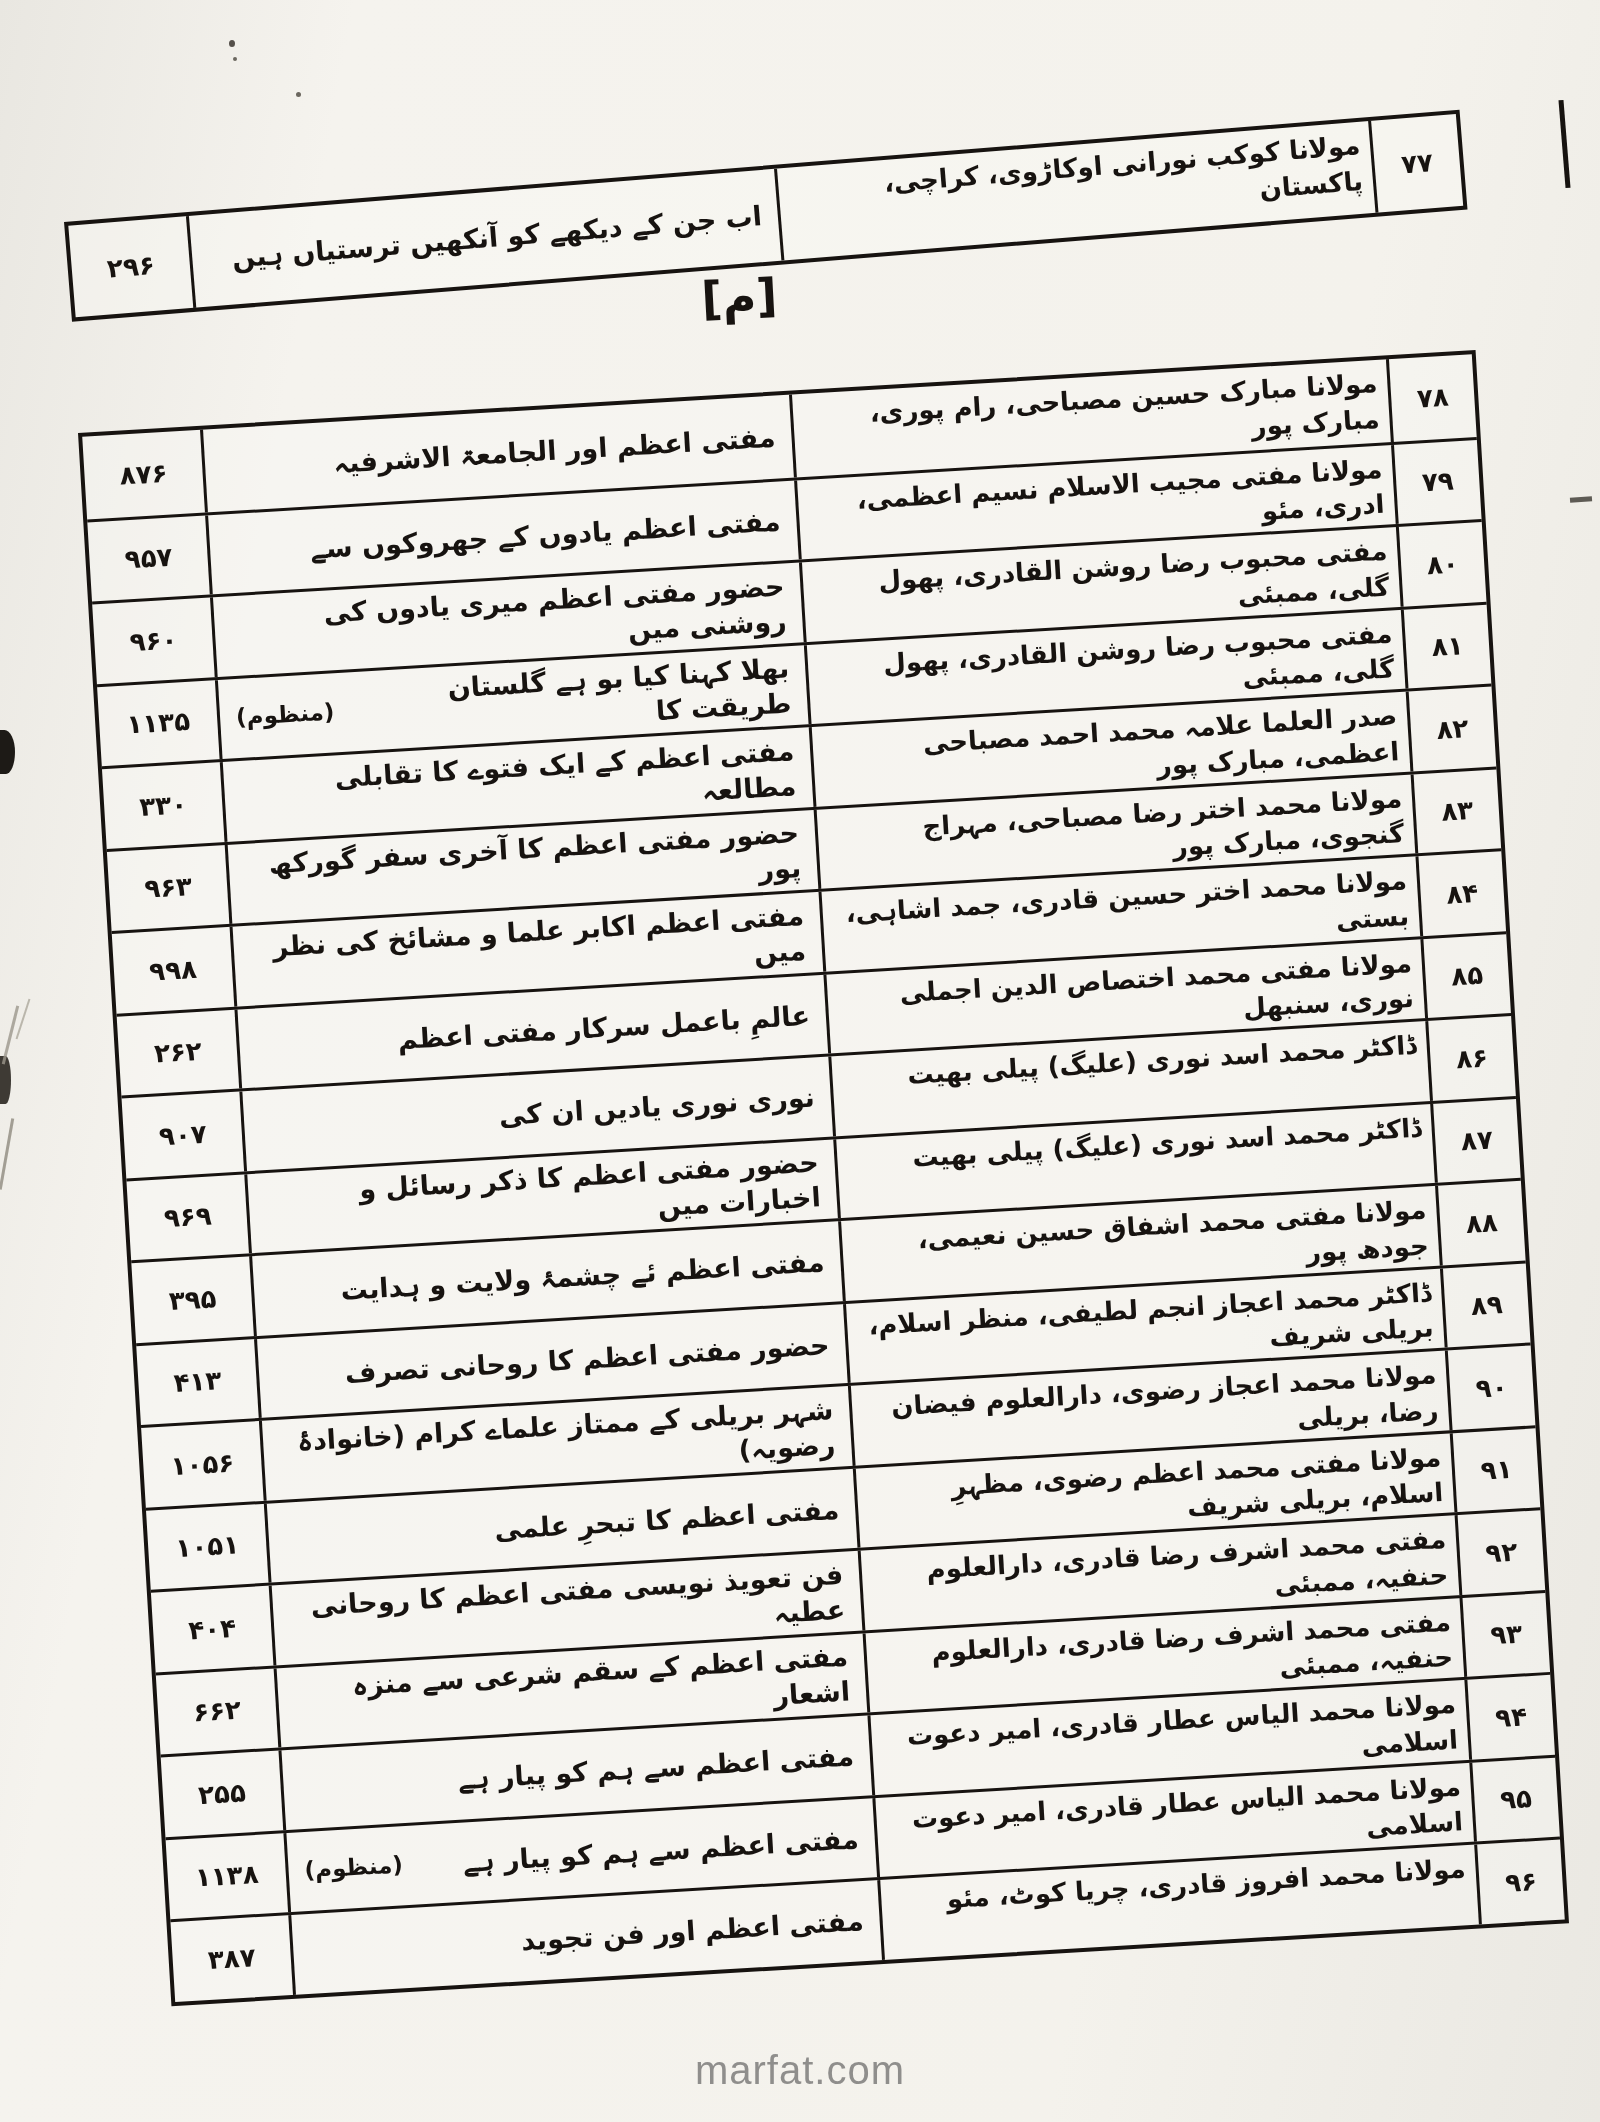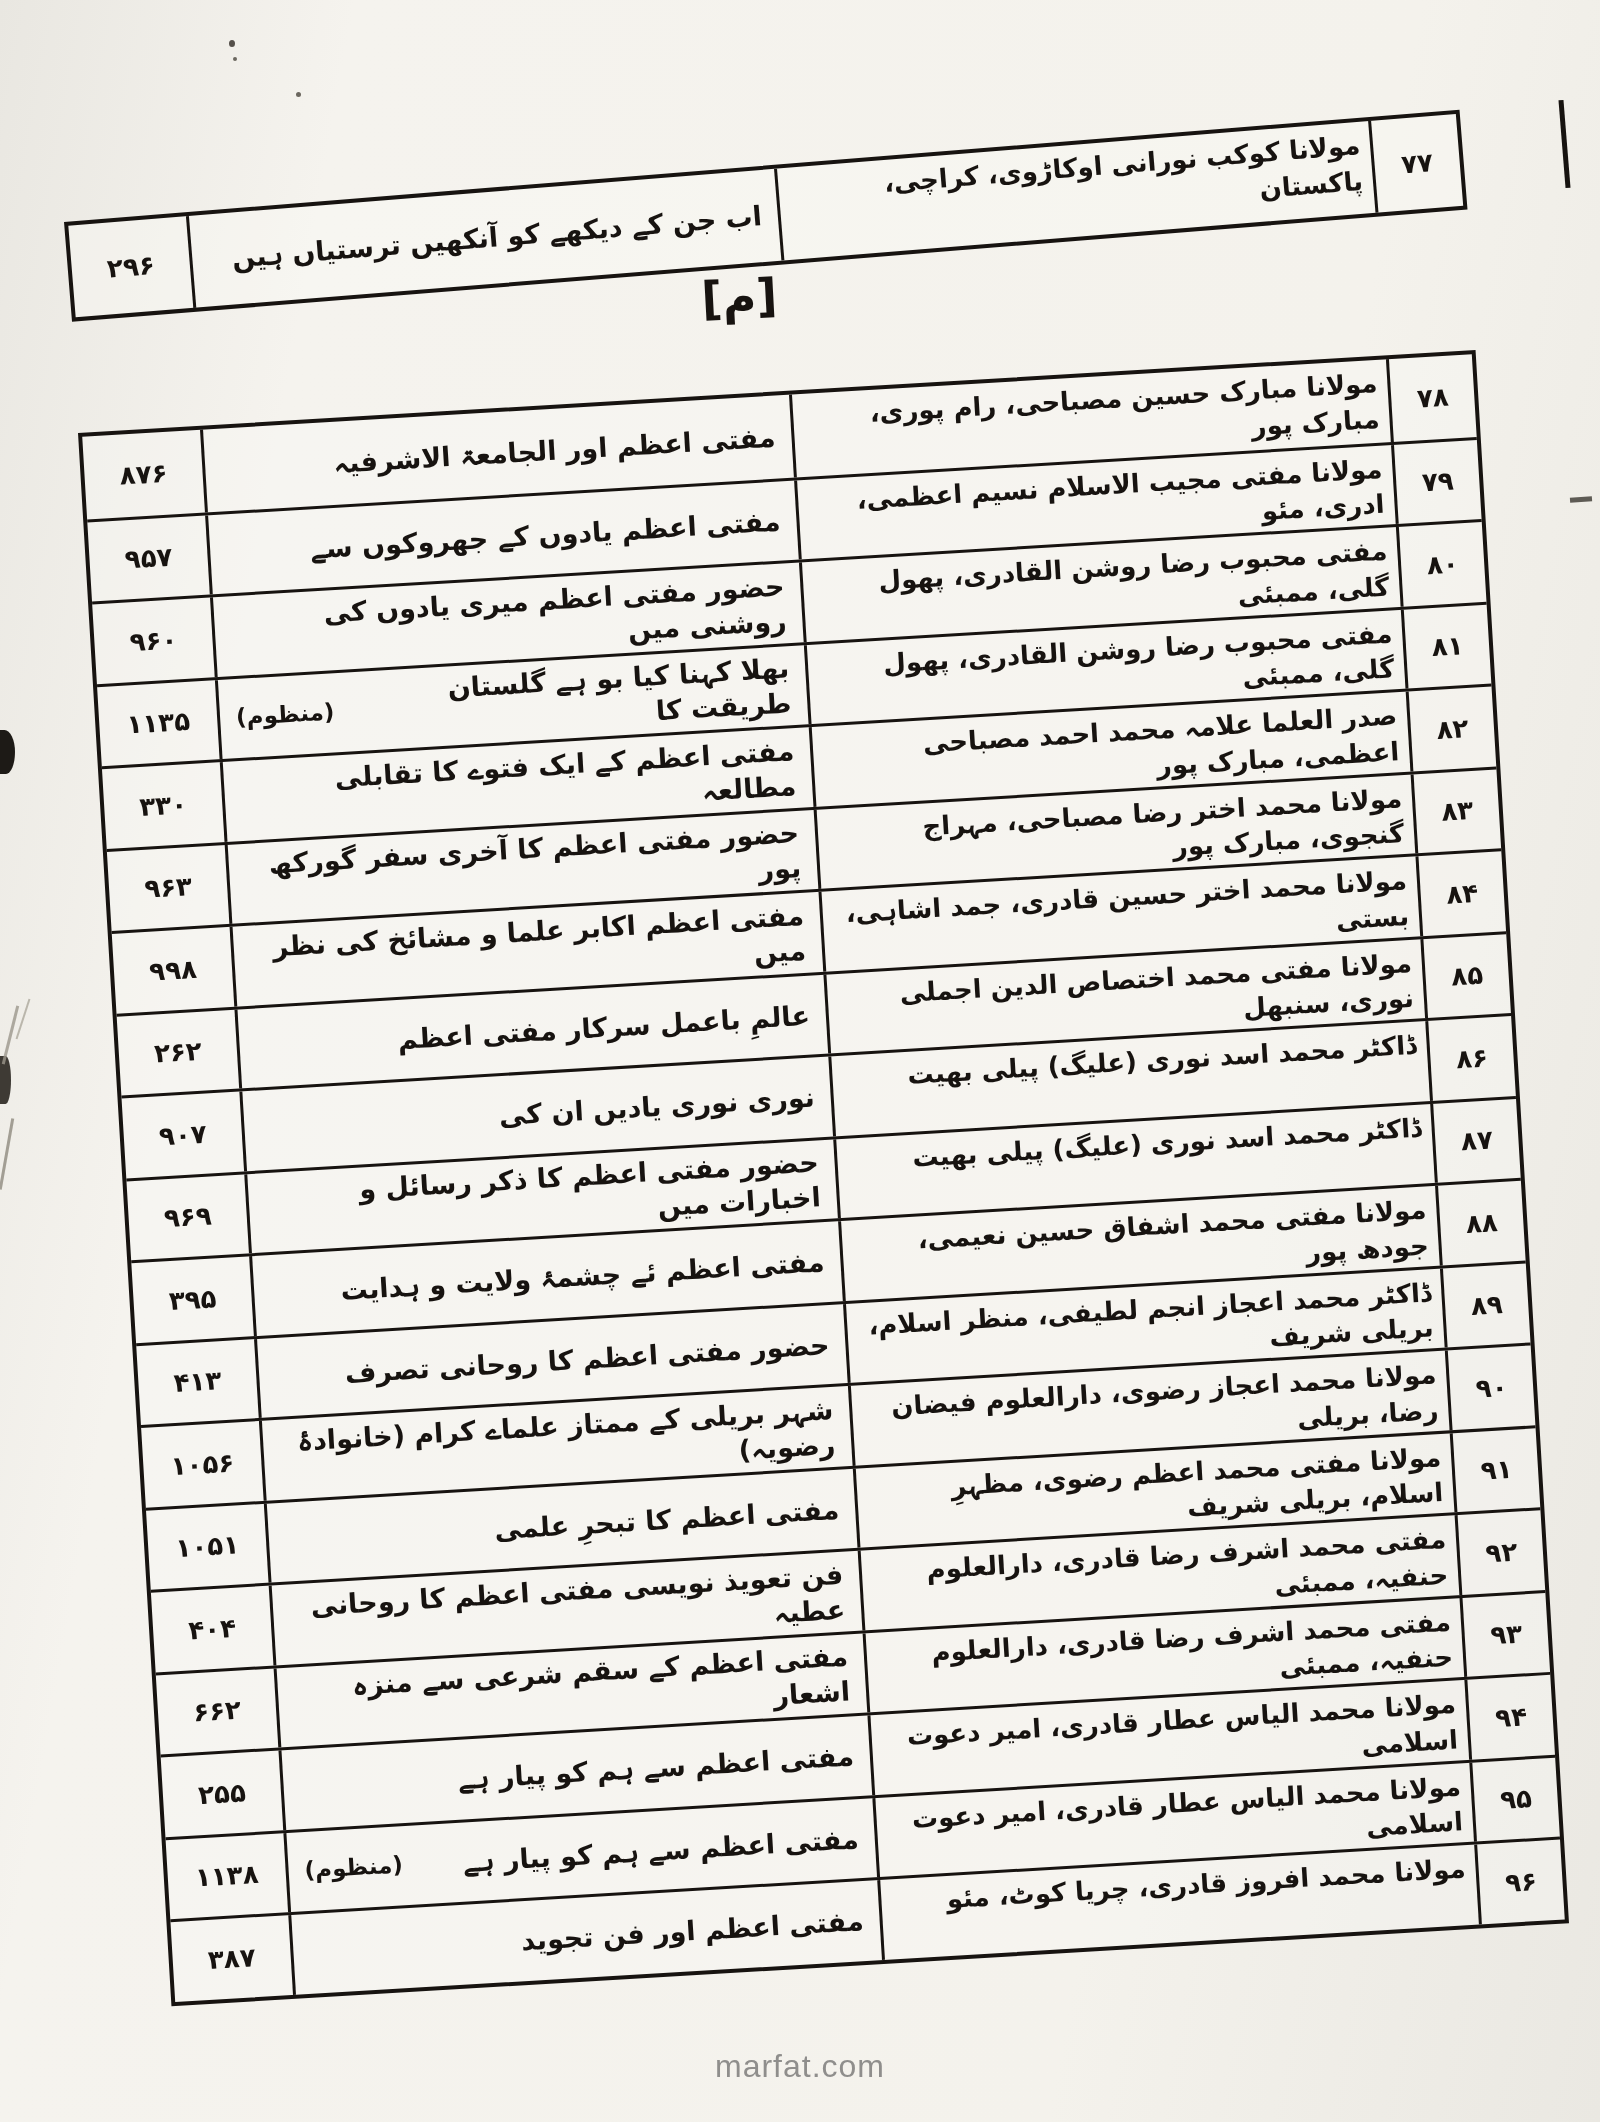--- a/index.html
+++ b/index.html
@@ -49,21 +49,21 @@
 
   
   .section-heading {
     position:absolute; left:700px; top:272px; font-size:46px; font-weight:700;
     transform:rotate(-3deg); transform-origin:0 0;
   }
 
   
   .watermark {
     position:absolute; left:0; top:2048px; width:100%; text-align:center;
-    font-family:"Liberation Sans",sans-serif; font-size:32px; font-weight:400;
+    font-family:"Liberation Sans",sans-serif; font-size:40px; font-weight:400;
     color:#8f8e8c; letter-spacing:1px;
   }
 
   
   .blob1 { left:0; top:730px; width:15px; height:44px; background:#1d1a16;
     border-radius:0 70% 60% 0 / 0 50% 50% 0; }
   .blob2 { left:0; top:1056px; width:11px; height:48px; background:#2a2620;
     border-radius:0 60% 60% 0; opacity:.9; }
   .pencil1 { left:9px; top:1005px; width:3px; height:60px; background:#9b968b;
     transform:rotate(14deg); opacity:.8; }

